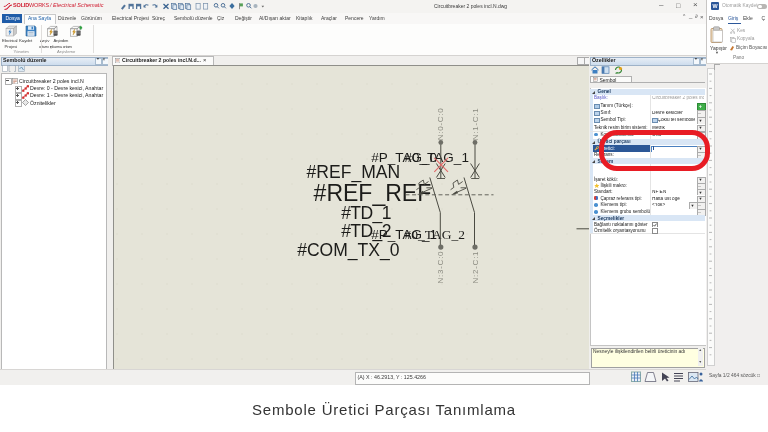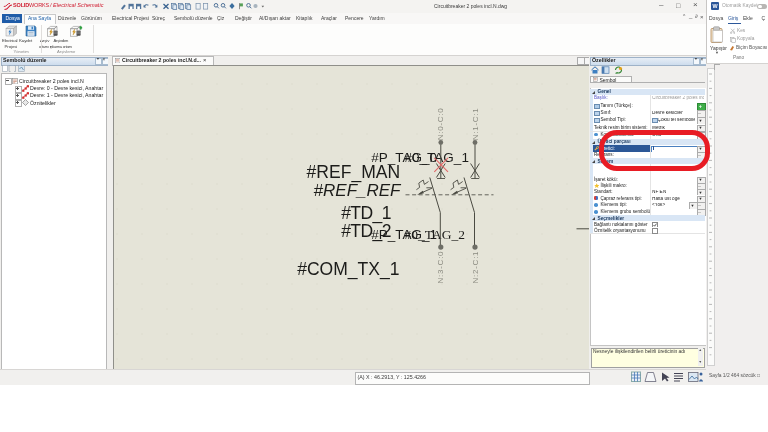--- a/index.html
+++ b/index.html
@@ -173,26 +173,26 @@
     </svg>
 <div class="t" style="left:122px;top:58.2px;font-size:5.2px;font-weight:bold;color:#222;">Circuitbreaker 2 poles incl.N.d...</div>
 <div class="t" style="left:203px;top:57.8px;font-size:5.8px;color:#333;">×</div>
 <div class="abs" style="left:577px;top:57px;width:5.5px;height:5.5px;border:0.5px solid #aaa;background:#f6f6f6;"></div>
 <div class="abs" style="left:583.5px;top:57px;width:5.5px;height:5.5px;border:0.5px solid #aaa;background:#f6f6f6;"></div>
 <div class="abs" style="left:112.5px;top:64.5px;width:476px;height:303.5px;background:#e5e4d8;border:0.5px solid #8f8f8a;
 background-image:radial-gradient(circle, #d3d2c5 0.55px, transparent 0.65px);background-size:25px 25px;background-position:15.5px 5.5px;"></div>
 <div class="t" style="left:371.3px;top:151.2px;font-size:13.5px;letter-spacing:0px;color:#1c1c1a;">#P_TAG_0</div>
 <div class="t" style="left:404.6px;top:151.2px;font-size:13.5px;letter-spacing:0px;color:#1c1c1a;">#0_TAG_1</div>
 <div class="t" style="left:306.6px;top:163.7px;font-size:17.55px;letter-spacing:0px;color:#1c1c1a;">#REF_MAN</div>
-<div class="t" style="left:313.6px;top:181.7px;font-size:17px;letter-spacing:0px;color:#1c1c1a;font-style:italic;">#REF_REF</div>
+<div class="t" style="left:313.6px;top:181.7px;font-size:23px;letter-spacing:0px;color:#1c1c1a;">#REF_REF</div>
 <div class="t" style="left:341.2px;top:205.0px;font-size:17.55px;letter-spacing:-0.6px;color:#1c1c1a;">#TD_1</div>
 <div class="t" style="left:341.2px;top:222.8px;font-size:17.55px;letter-spacing:-0.6px;color:#1c1c1a;">#TD_2</div>
 <div class="t" style="left:371.3px;top:228.2px;font-size:13.5px;letter-spacing:0px;color:#1c1c1a;">#P_TAG_1</div>
 <div class="t" style="left:404.6px;top:228.2px;font-size:13.5px;letter-spacing:0px;color:#1c1c1a;font-family:Liberation Serif, serif;">#0_TAG_2</div>
-<div class="t" style="left:297.2px;top:261.2px;font-size:17.55px;letter-spacing:0px;color:#1c1c1a;">#COM_TX_1</div>
+<div class="t" style="left:297.2px;top:241.5px;font-size:17.55px;letter-spacing:0px;color:#1c1c1a;">#COM_TX_0</div>
 <svg class="abs" style="left:112.5px;top:64.5px;" width="476" height="304" viewBox="0 0 476 304">
 <line x1="327.8" y1="79.5" x2="327.8" y2="113.5" stroke="#4a4a42" stroke-width="1"></line>
 <line x1="323.4" y1="98.5" x2="332.2" y2="112.5" stroke="#4a4a42" stroke-width="1"></line>
 <line x1="332.2" y1="98.5" x2="323.4" y2="112.5" stroke="#4a4a42" stroke-width="1"></line>
 <line x1="324.0" y1="113.5" x2="332.0" y2="113.5" stroke="#4a4a42" stroke-width="0.9"></line>
 <line x1="316.8" y1="112.5" x2="327.3" y2="147.5" stroke="#4a4a42" stroke-width="1"></line>
 <line x1="327.3" y1="147.5" x2="327.3" y2="180.0" stroke="#4a4a42" stroke-width="1"></line>
 <circle cx="327.8" cy="77.5" r="2.4" fill="#6e6e66"></circle>
 <circle cx="327.8" cy="182.1" r="2.6" fill="#6e6e66"></circle>
 <path d="M303.4 124.7 L306.6 122.4 L305.8 118.1 L310.2 115.0 L311.4 119.4 L315.5 116.5" fill="none" stroke="#4a4a42" stroke-width="0.9"></path>
@@ -482,12 +482,13 @@
 <line x1="2.0" y1="279.5999999999998" x2="5.0" y2="279.5999999999998" stroke="#8a8a8a" stroke-width="0.6"></line>
 <line x1="2.6" y1="286.7999999999998" x2="4.4" y2="286.7999999999998" stroke="#8a8a8a" stroke-width="0.6"></line>
 </svg>
 <div class="abs" style="left:714px;top:64px;width:5px;height:5px;border-left:1px solid #aaa;border-top:1px solid #aaa;"></div>
 <div class="abs" style="left:706px;top:368.5px;width:62px;height:16.5px;background:#f1efee;"></div>
 <div class="t" style="left:709px;top:374px;font-size:4.9px;color:#555;">Sayfa 1/2</div>
 <div class="t" style="left:731px;top:374px;font-size:4.9px;color:#555;">464 sözcük</div>
 <div class="t" style="left:757px;top:373px;font-size:5px;color:#555;">□</div>
 <div class="abs" style="left:599px;top:129.5px;width:111px;height:41.5px;border:5px solid #e81c24;border-radius:18px;box-sizing:border-box;"></div>
 <div class="abs" style="left:0;top:385px;width:768px;height:47px;background:#ffffff;"></div>
+<div class="t" style="left:0;top:402px;width:768px;text-align:center;font-size:15px;letter-spacing:0.78px;color:#333;">Sembole Üretici Parçası Tanımlama</div>
 </div>
 </body></html>

